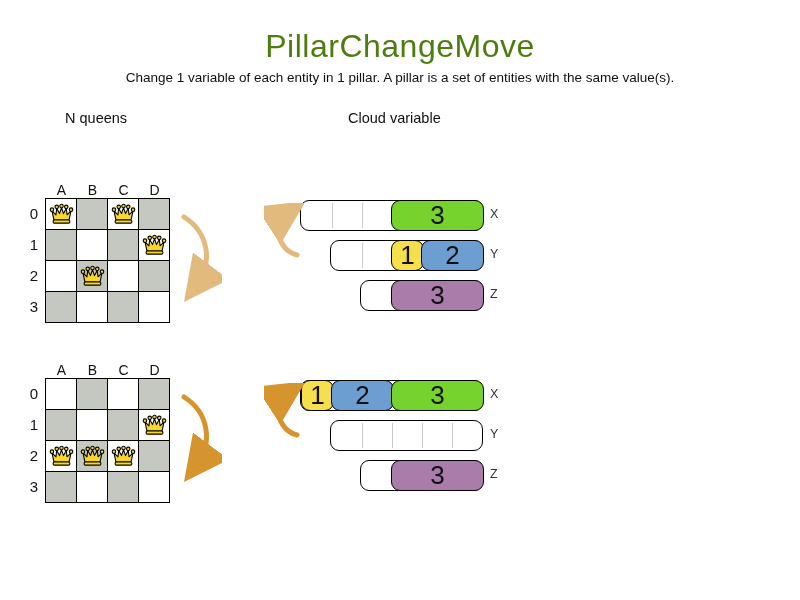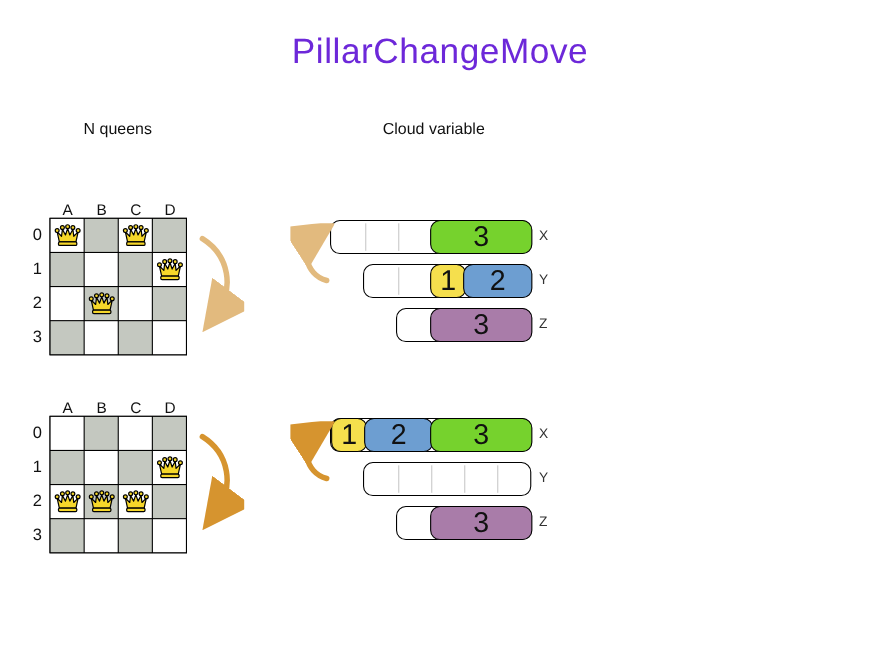--- a/index.html
+++ b/index.html
@@ -1,24 +1,24 @@
 <!DOCTYPE html>
 <html><head>
 <meta charset="utf-8">
 <style>
   html,body { margin:0; padding:0; background:#fff; }
   .stage { position:relative; width:800px; height:600px; background:#ffffff;
            font-family:"Liberation Sans", sans-serif; overflow:hidden; }
 
   .title { position:absolute; top:28px; left:0; width:100%; text-align:center;
-           font-size:32px; color:#6d28d9; letter-spacing:0.5px; }
+           font-size:32px; color:#4d7c0f; letter-spacing:0.5px; }
   .subtitle { position:absolute; top:70px; left:0; width:100%; text-align:center;
            font-size:13.5px; color:#0f0f0f; }
   .section-label { position:absolute; font-size:14.5px; color:#0f0f0f; }
-  #nqueens-label { left:76px; top:110px; }
+  #nqueens-label { left:65px; top:110px; }
   #cloud-label   { left:348px; top:110px; }
 
   
   .board-wrap { position:absolute; width:160px; height:140px; }
   .board-cols { position:absolute; left:21px; top:0; display:flex; }
   .board-cols span { width:31px; text-align:center; font-size:14px; color:#111; }
   .row-label { position:absolute; left:0; width:18px; text-align:center;
                font-size:15px; color:#111; }
   .board-grid { position:absolute; left:20px; top:16px; display:grid;
                 grid-template-columns:repeat(4,30px); grid-auto-rows:30px;
@@ -36,20 +36,21 @@
   .bar-label { position:absolute; font-size:12.5px; color:#333; width:20px; }
 
   .arrow-svg { position:absolute; }
 </style>
 </head>
 <body>
 
 <div class="stage">
 
   <div class="title">PillarChangeMove</div>
+  <div class="subtitle">Change 1 variable of each entity in 1 pillar. A pillar is a set of entities with the same value(s).</div>
 
   <div class="section-label" id="nqueens-label">N queens</div>
   <div class="section-label" id="cloud-label">Cloud variable</div>
 
   <div class="board-wrap" id="board-0" style="left:25px; top:182px;">
       <div class="board-cols">
         <span>A</span>
         <span>B</span>
         <span>C</span>
         <span>D</span>

